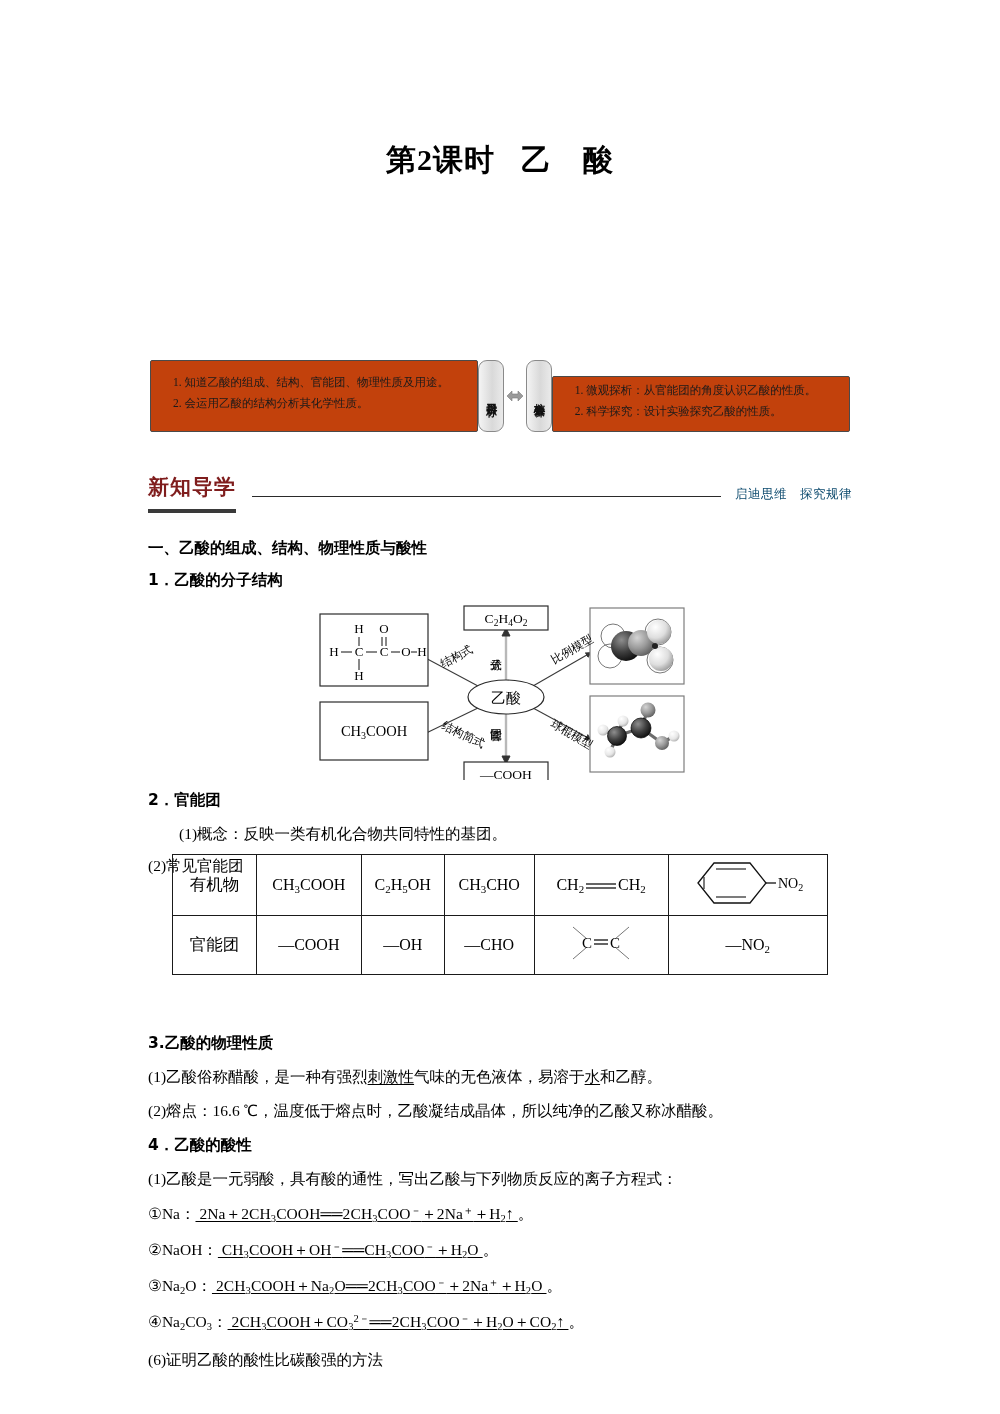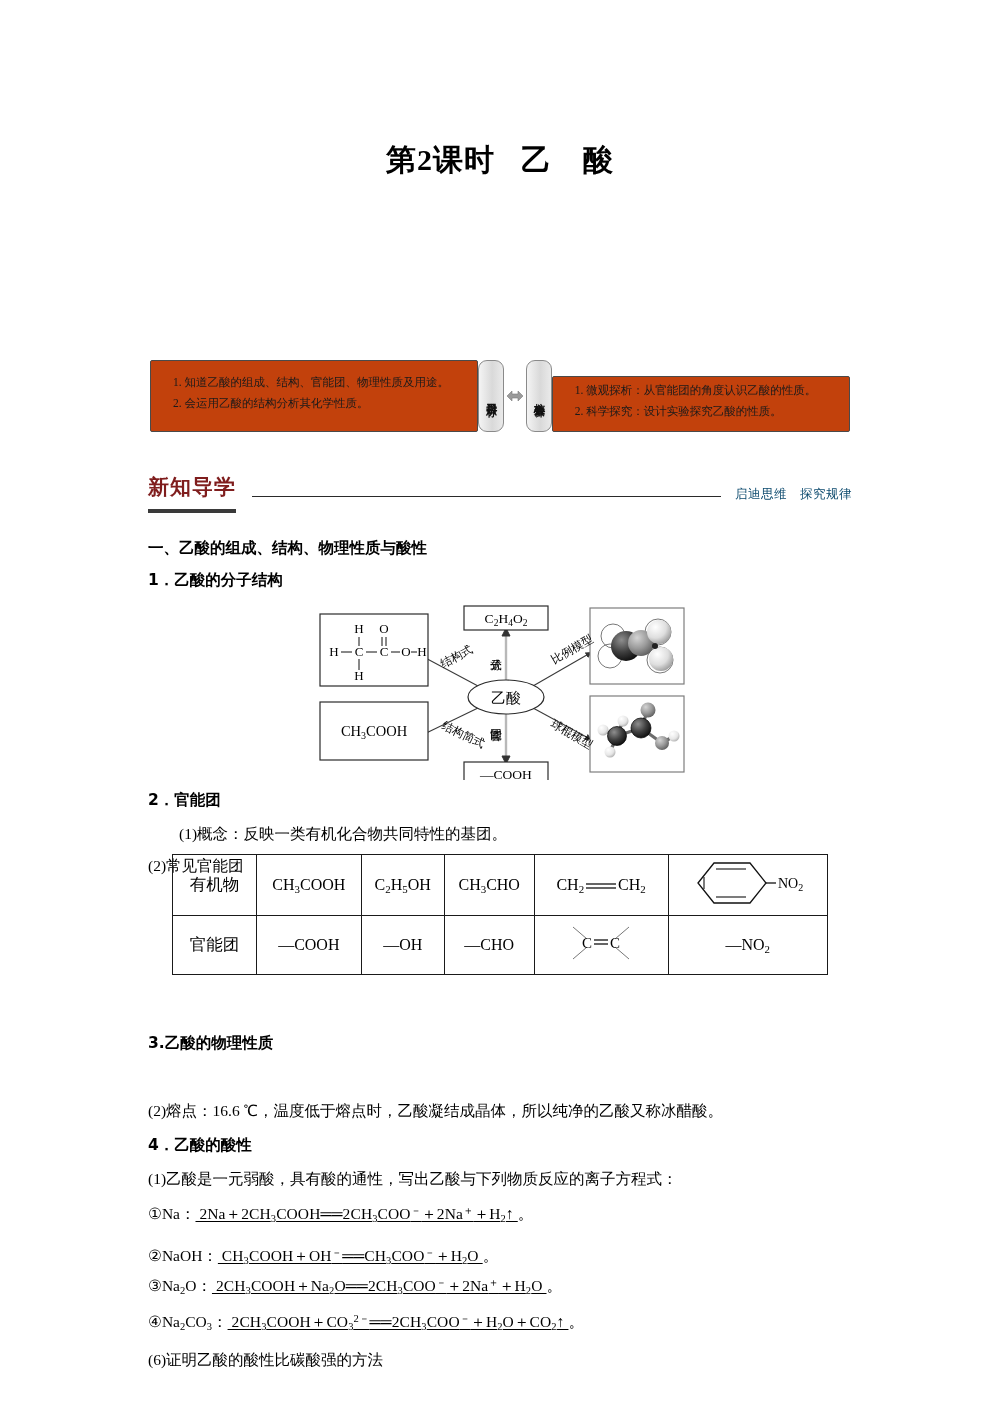--- a/index.html
+++ b/index.html
@@ -367,36 +367,39 @@
         </svg>
       </td>
       <td>—NO<sub>2</sub></td>
     </tr>
   </tbody>
     </table>
 
   <div class="body-text" style="top:893px;">
     <span class="h-bold">3.乙酸的物理性质</span>
   </div>
+  <div class="body-text" style="top:927px;">
+    <span class="p">(1)乙酸俗称醋酸，是一种有强烈</span><span class="p u">刺激性</span><span class="p">气味的无色液体，易溶于</span><span class="p u">水</span><span class="p">和乙醇。</span>
+  </div>
   <div class="body-text" style="top:961px;">
     <span class="p">(2)熔点：</span><span class="p">16.6 ℃</span><span class="p">，温度低于熔点时，乙酸凝结成晶体，所以纯净的乙酸又称冰醋酸。</span>
   </div>
 
   <div class="body-text" style="top:995px;">
     <span class="h-bold">4．乙酸的酸性</span>
   </div>
   <div class="body-text" style="top:1029px;">
     <span class="p">(1)乙酸是一元弱酸，具有酸的通性，写出乙酸与下列物质反应的离子方程式：</span>
   </div>
 
   <div class="body-text" style="top:1064px;">
     <span class="p">①</span><span class="p">Na：</span><span class="eq u">&nbsp;2Na＋2CH<sub>3</sub>COOH══2CH<sub>3</sub>COO<sup>－</sup>＋2Na<sup>＋</sup>＋H<sub>2</sub>↑&nbsp;</span><span class="p">。</span>
   </div>
 
-  <div class="body-text" style="top:1100px;margin-top:6px;">
+  <div class="body-text" style="top:1100px;">
     <span class="p">②</span><span class="p">NaOH：</span><span class="eq u">&nbsp;CH<sub>3</sub>COOH＋OH<sup>－</sup>══CH<sub>3</sub>COO<sup>－</sup>＋H<sub>2</sub>O&nbsp;</span><span class="p">。</span>
   </div>
 
   <div class="body-text" style="top:1136px;">
     <span class="p">③</span><span class="p">Na<sub>2</sub>O：</span><span class="eq u">&nbsp;2CH<sub>3</sub>COOH＋Na<sub>2</sub>O══2CH<sub>3</sub>COO<sup>－</sup>＋2Na<sup>＋</sup>＋H<sub>2</sub>O&nbsp;</span><span class="p">。</span>
   </div>
 
   <div class="body-text" style="top:1172px;">
     <span class="p">④</span><span class="p">Na<sub>2</sub>CO<sub>3</sub>：</span><span class="eq u">&nbsp;2CH<sub>3</sub>COOH＋CO<sub>3</sub><sup>2－</sup>══2CH<sub>3</sub>COO<sup>－</sup>＋H<sub>2</sub>O＋CO<sub>2</sub>↑&nbsp;</span><span class="p">。</span>
   </div>

